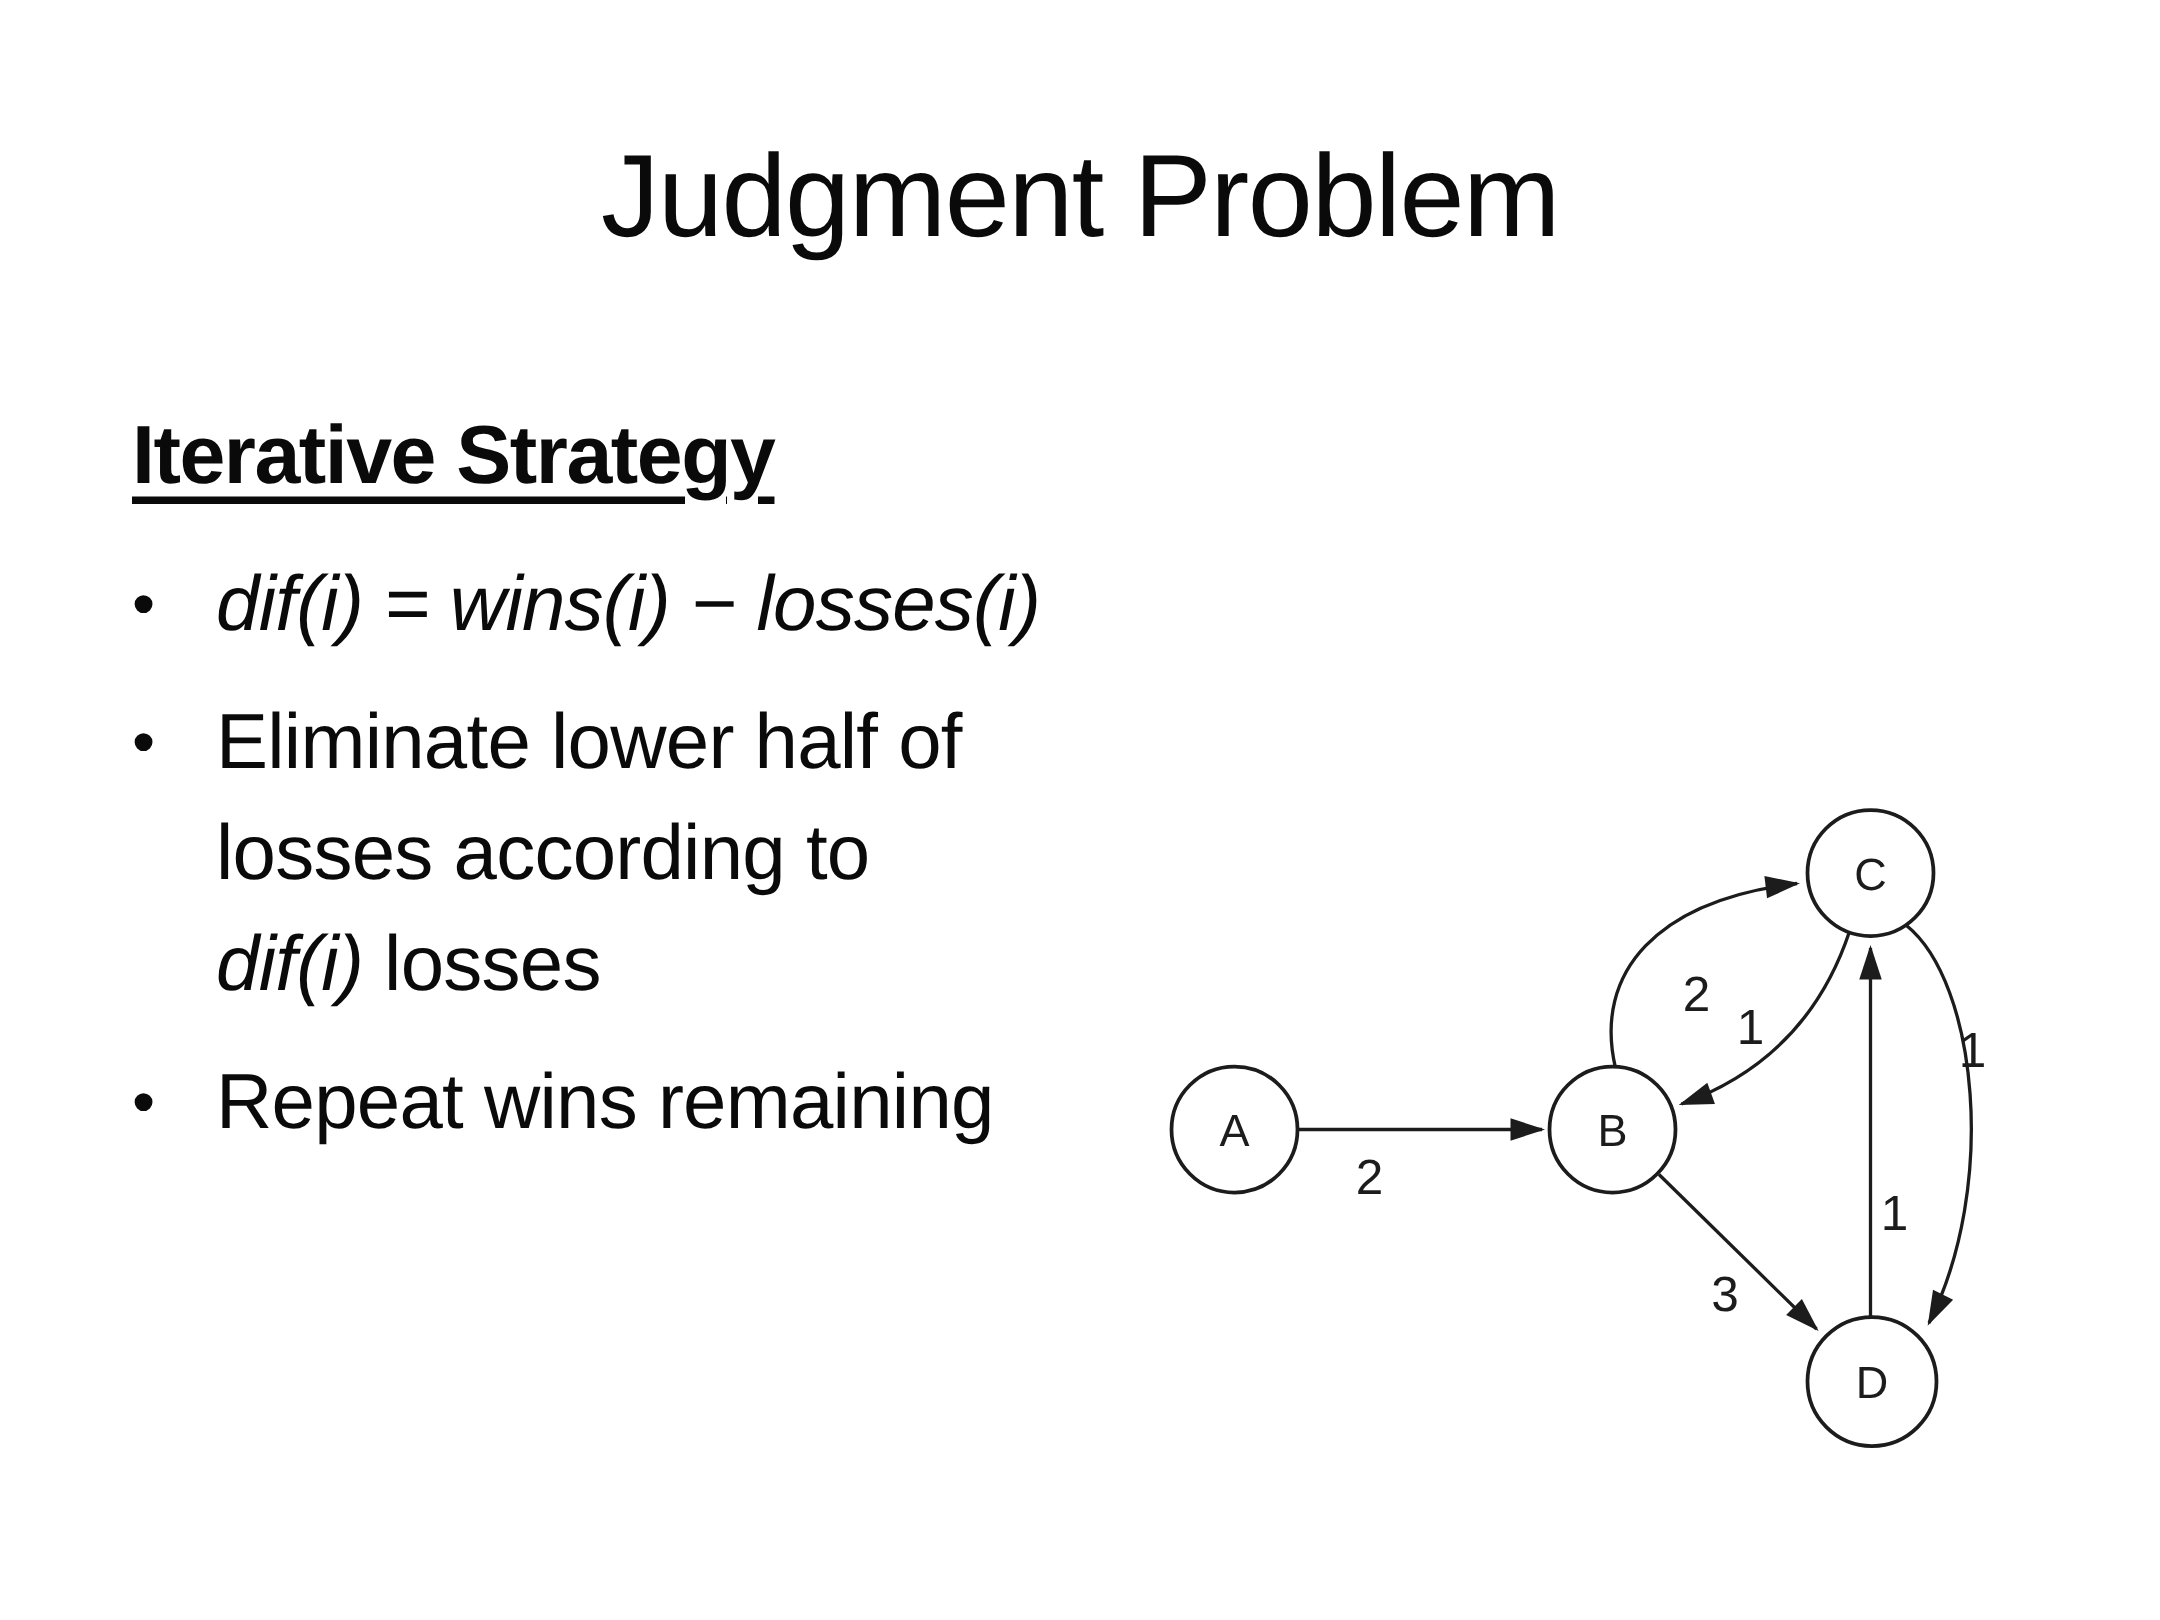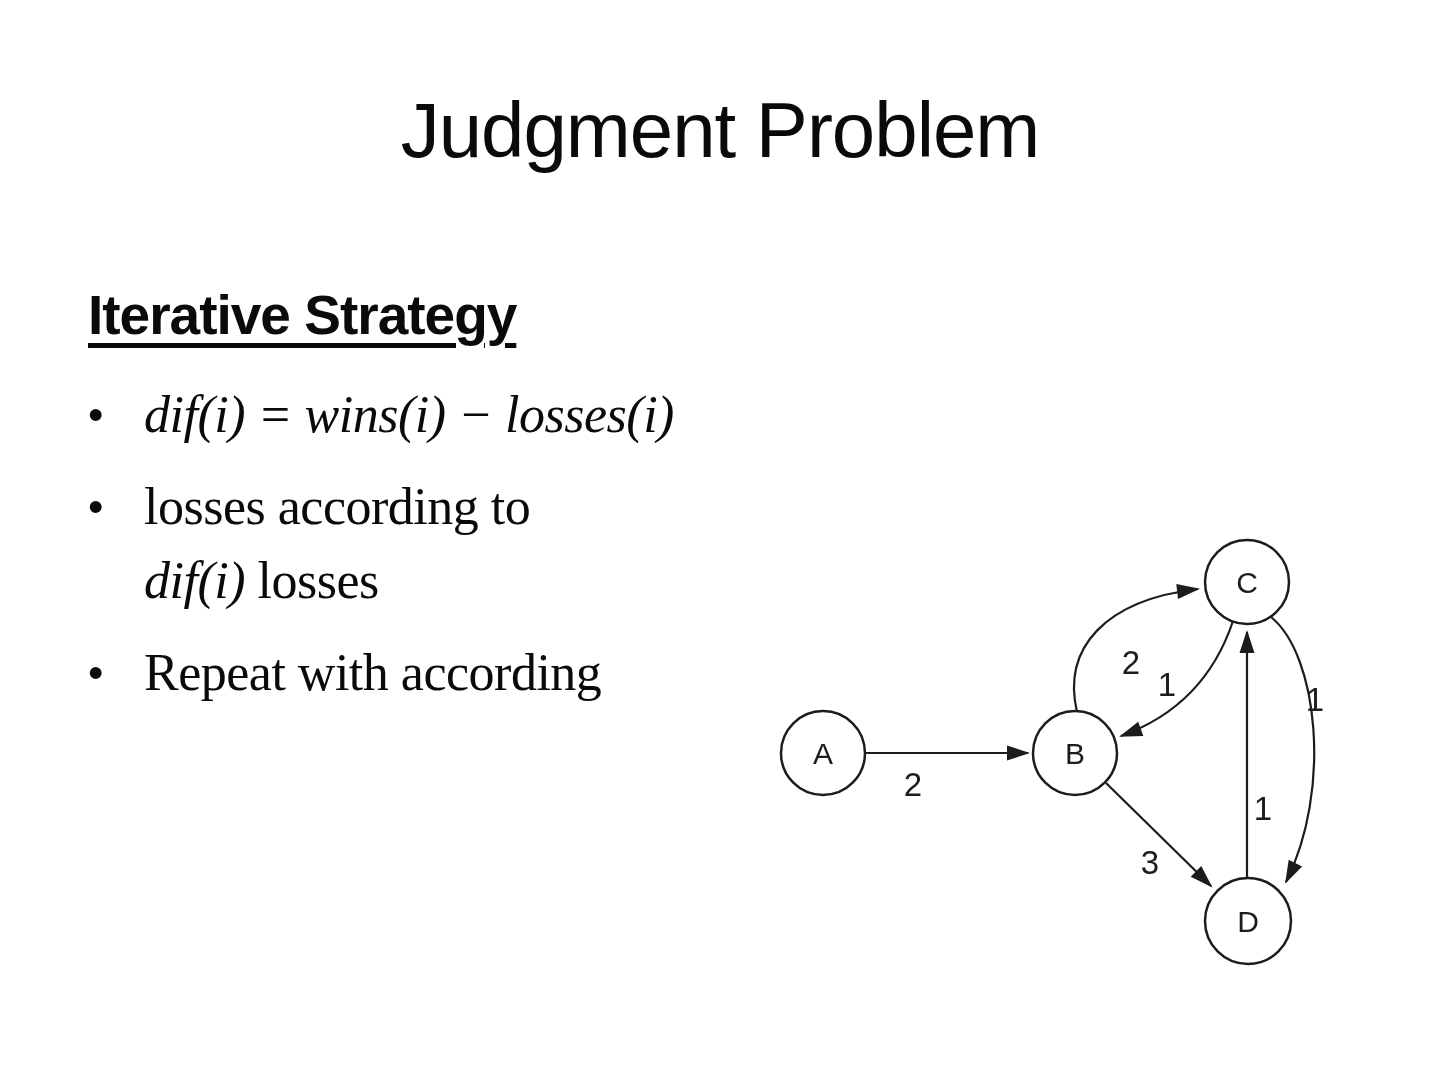--- a/index.html
+++ b/index.html
@@ -16,21 +16,21 @@
     top:84px; left:0;
     width:1440px;
     text-align:center;
     font-size:78px;
     line-height:1.2;
     letter-spacing:-1px;
     color:#0a0a0a;
   }
   .content-column {
     position:absolute;
-    left:88px; top:282px;
+    left:88px; top:270px;
     width:710px;
   }
   .section-heading {
     font-size:55px;
     font-weight:bold;
     line-height:1.2;
     text-decoration:underline;
     text-decoration-thickness:5px;
     text-underline-offset:9px;
     letter-spacing:-1px;
@@ -45,21 +45,21 @@
     line-height:74px;
     letter-spacing:-0.5px;
     color:#0a0a0a;
   }
   .bullet-marker {
     flex:none;
     width:56px;
     font-size:44px;
     line-height:74px;
   }
-  .bullet-body { flex:1;font-family:Liberation Serif, serif; }
+  .bullet-body { flex:1; }
   .italic { font-style:italic; }
   .graph-wrap {
     position:absolute;
     left:750px; top:500px;
     width:620px; height:500px;
   }
   .node-circle { fill:#ffffff; stroke:#1c1c1c; stroke-width:2.5px; }
   .edge { fill:none; stroke:#1c1c1c; stroke-width:2.2px; }
   .node-label {
     font-family:"Liberation Sans", sans-serif;
@@ -81,29 +81,30 @@
   <div class="section-heading">Iterative Strategy</div>
 
   <div class="bullet-item">
     <span class="bullet-marker">•</span>
     <span class="bullet-body italic">dif(i) = wins(i) − losses(i)</span>
   </div>
 
   <div class="bullet-item">
     <span class="bullet-marker">•</span>
     <span class="bullet-body">
+      <div>Eliminate lower half of</div>
       <div>losses according to</div>
       <div><span class="italic">dif(i)</span><span> losses</span></div>
     </span>
   </div>
 
   <div class="bullet-item">
     <span class="bullet-marker">•</span>
     <span class="bullet-body">
-      <div>Repeat with according</div>
+      <div>Repeat wins remaining</div>
     </span>
   </div>
 </div>
 
 <div class="graph-wrap">
   <svg width="620" height="500" viewBox="750 500 620 500">
     <defs>
       <marker id="arrow" markerUnits="userSpaceOnUse" markerWidth="26" markerHeight="20" viewBox="0 0 26 20" refX="22" refY="10" orient="auto">
         <path d="M1,2.5 L24,10 L1,17.5 Z" fill="#1c1c1c"></path>
       </marker>

